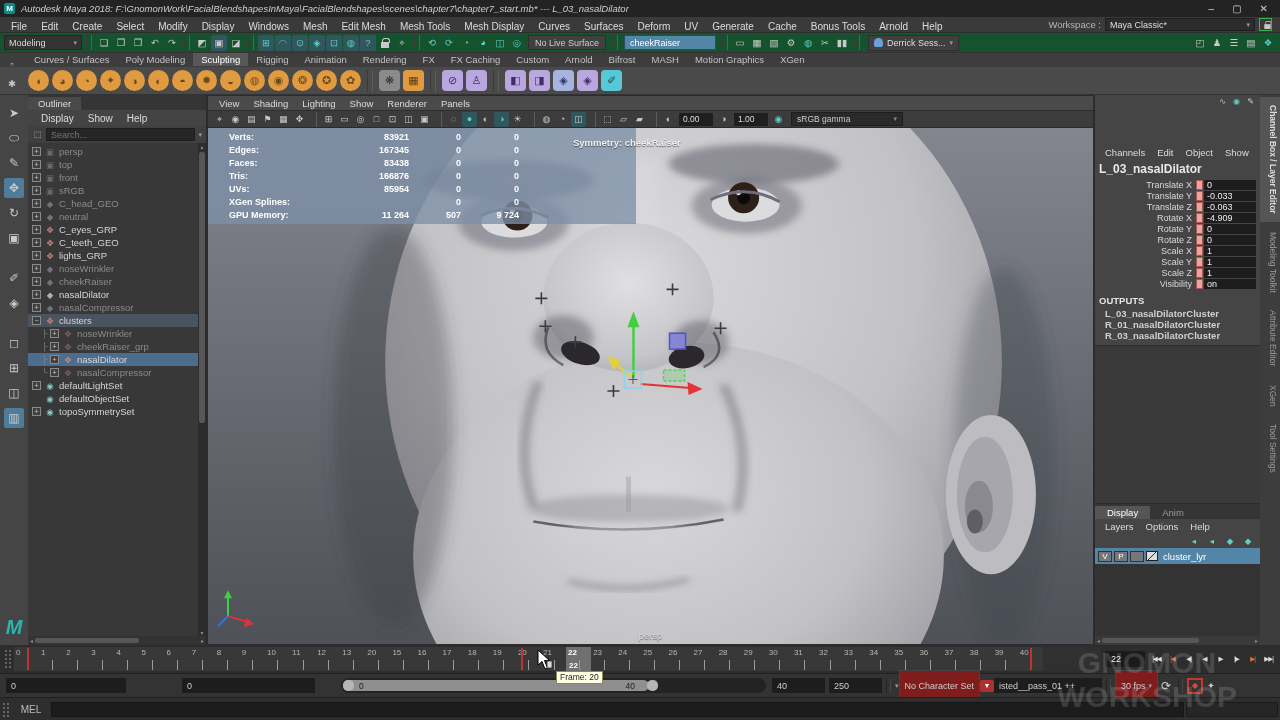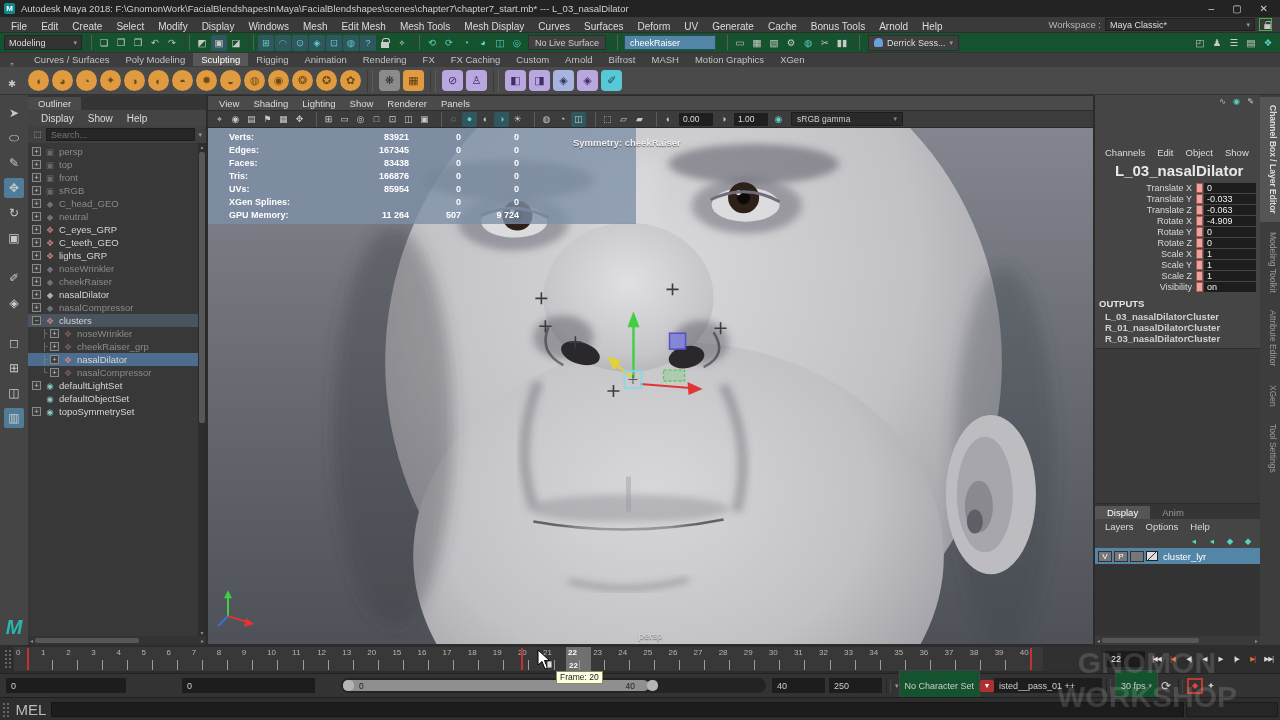--- a/index.html
+++ b/index.html
@@ -1,21 +1,21 @@
 <!DOCTYPE html>
 <html><head>
 <meta charset="utf-8">
 <style>
   html,body{margin:0;padding:0;background:#111;}
   *{box-sizing:border-box;font-family:"Liberation Sans",sans-serif;user-select:none;}
   #app{position:relative;width:1280px;height:720px;background:#454545;overflow:hidden;display:flex;flex-direction:column;color:#cfcfcf;}
   
   .titlebar{height:17px;background:#232323;display:flex;align-items:center;padding:0 4px;flex:none;}
   .mayaicon{width:11px;height:11px;background:#0e8a8a;color:#fff;font-size:8px;font-weight:bold;display:flex;align-items:center;justify-content:center;border-radius:2px;margin-right:6px;}
-  .wtitle{font-size:9.5px;color:#cfcfcf;white-space:nowrap;overflow:hidden;}
+  .wtitle{font-size:9.5px;color:#cfcfcf;white-space:nowrap;overflow:hidden;font-style:italic;}
   .wbtns{margin-left:auto;display:flex;gap:18px;padding-right:8px;}
   .wbtn{font-size:10px;color:#cfcfcf;cursor:pointer;}
   
   .menubar{height:16px;background:#3a3a3a;display:flex;align-items:center;padding:0 4px;flex:none;border-bottom:1px solid #2d2d2d;}
   .menu-item{font-size:10px;color:#dcdcdc;padding:0 7px;cursor:pointer;white-space:nowrap;}
   .ws-label{margin-left:auto;font-size:9.5px;color:#b5b5b5;}
   .ws-dd{width:150px;height:13px;background:#2c2c2c;border:1px solid #1f1f1f;margin:0 4px;display:flex;align-items:center;font-size:9px;color:#ddd;padding:0 4px;}
   .ws-dd .arr{margin-left:auto;font-size:7px;color:#999;}
   .lockbox{width:13px;height:13px;border:1px solid #39b54a;display:flex;align-items:center;justify-content:center;margin-right:4px;}
   
@@ -95,21 +95,21 @@
   .hb{width:52px;text-align:right;}
   .hc{width:58px;text-align:right;}
   .symlabel{position:absolute;left:365px;top:9px;font-size:9.5px;font-weight:bold;color:#f0f0f0;text-shadow:0 1px 1px rgba(0,0,0,.5);}
   .persplabel{position:absolute;left:0;right:0;bottom:3px;text-align:center;font-size:9.5px;color:#d8d8d8;text-shadow:0 1px 1px rgba(0,0,0,.5);}
   
   .cbpanel{width:166px;background:#454545;border-left:1px solid #2b2b2b;display:flex;flex-direction:column;flex:none;}
   .cb-icons{height:12px;display:flex;justify-content:flex-end;gap:3px;padding-right:4px;align-items:center;}
   .cb-icons .icon{width:11px;height:11px;font-size:8px;}
   .cb-menu{height:16px;display:flex;align-items:center;padding-left:4px;margin-top:37px;}
   .cb-menu .menu-item{font-size:9.5px;padding:0 6px;}
-  .cb-object{font-size:15px;font-weight:bold;color:#e8e8e8;padding:2px 20px 3px;}
+  .cb-object{font-size:12px;font-weight:bold;color:#e8e8e8;padding:2px 4px 3px;}
   .chrow{height:11px;display:flex;align-items:center;padding-right:4px;}
   .chname{flex:1;text-align:right;font-size:9px;color:#d8d8d8;margin-right:4px;white-space:nowrap;padding-left:28px;}
   .chkey{width:7px;height:10px;background:#f0a19c;border:1px solid #a05b56;flex:none;}
   .chval{width:52px;height:10px;background:#1d1d1d;color:#eee;font-size:9px;line-height:10px;padding-left:3px;margin-left:1px;flex:none;}
   .outputs-label{font-size:9.5px;font-weight:bold;color:#e5e5e5;padding:6px 4px 2px;}
   .outrow{font-size:9.5px;font-weight:bold;color:#d0d0d0;padding-left:10px;height:11px;line-height:11px;white-space:nowrap;cursor:pointer;}
   .cb-empty{flex:1;background:#3a3a3a;border-top:1px solid #2e2e2e;margin-top:4px;}
   
   .layers{height:142px;border-top:1px solid #2a2a2a;display:flex;flex-direction:column;flex:none;background:#3f3f3f;}
   .ly-tabs{height:15px;display:flex;background:#353535;align-items:flex-end;}
@@ -145,28 +145,28 @@
   .curframe{width:40px;height:16px;background:#1b1b1b;color:#eee;font-size:9px;display:flex;align-items:center;padding-left:6px;margin:5px 4px 0;}
   .playback{display:flex;align-items:center;gap:1px;padding-right:2px;}
   .pbtn{width:15px;height:18px;display:flex;align-items:center;justify-content:center;font-size:6.5px;color:#dcdcdc;cursor:pointer;letter-spacing:-1px;}
   .pbtn.accent{color:#e0713a;}
   
   .rangerow{height:24px;background:#333;display:flex;align-items:center;flex:none;font-size:9px;padding:0 6px;border-top:1px solid #222;}
   .rfield{height:15px;background:#1d1d1d;color:#ccc;display:flex;align-items:center;padding:0 5px;flex:none;}
   .rslider{height:15px;background:#232323;border-radius:8px;position:relative;flex:none;display:flex;align-items:center;}
   .rbar{position:absolute;left:2px;top:2px;bottom:2px;width:72%;background:#8f8f8f;border-radius:6px;display:flex;align-items:center;justify-content:space-between;color:#222;font-size:8.5px;padding:0 14px 0 16px;}
   .rhandle{position:absolute;top:2px;bottom:2px;width:11px;background:#b5b5b5;border-radius:5px;}
-  .rdd{height:31px;display:flex;align-items:center;gap:3px;color:#ccc;padding:0 5px;border:1px solid #444;background:#14532d;flex:none;text-align:right;}
+  .rdd{height:31px;display:flex;align-items:center;gap:3px;color:#ccc;padding:0 5px;border:1px solid #444;background:#7f1d1d;flex:none;text-align:right;}
   .redchip{width:14px;height:12px;background:#b03030;border-radius:2px;color:#fff;font-size:7px;display:flex;align-items:center;justify-content:center;flex:none;}
   .autokey{width:16px;height:16px;border:2px solid #c0392b;display:flex;align-items:center;justify-content:center;color:#d44;font-size:8px;flex:none;}
   .rsep{width:5px;height:14px;border-left:1px solid #242424;border-right:1px solid #474747;margin:0 4px;flex:none;}
   
   .melrow{height:23px;background:#2e2e2e;display:flex;align-items:center;flex:none;padding:0 2px;gap:2px;border-top:1px solid #1f1f1f;}
   .melgrip{width:9px;height:15px;background-image:radial-gradient(#666 1px,transparent 1px);background-size:4px 4px;}
-  .mellabel{width:36px;text-align:center;font-size:15px;color:#bbb;}
+  .mellabel{width:36px;text-align:center;font-size:10px;color:#bbb;}
   .melinput{flex:1;height:15px;background:#1c1c1c;border:1px solid #151515;color:#ccc;font-size:9px;padding:0 4px;outline:none;}
   .melresult{width:92px;height:15px;background:#262626;border:1px solid #1b1b1b;}
   
   .cursor{position:absolute;left:537px;top:649px;z-index:50;pointer-events:none;}
   .tooltip{position:absolute;left:556px;top:671px;z-index:50;background:#ffffe1;border:1px solid #8a8a5a;color:#222;font-size:8.5px;padding:0 3px;line-height:11px;pointer-events:none;}
   .watermark{position:absolute;right:8px;bottom:6px;width:250px;text-align:center;font-size:30px;font-weight:bold;line-height:34px;color:rgba(255,255,255,.05);text-shadow:0 0 1px rgba(255,255,255,.1);pointer-events:none;z-index:40;}
 </style>
 </head>
 <body>
 

